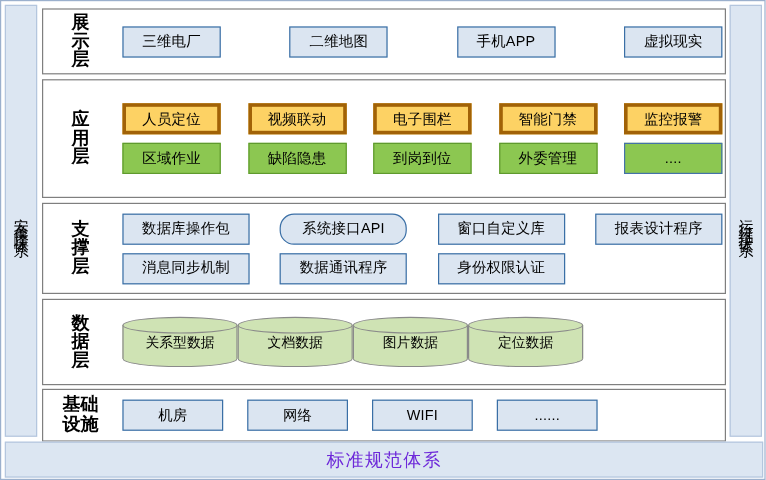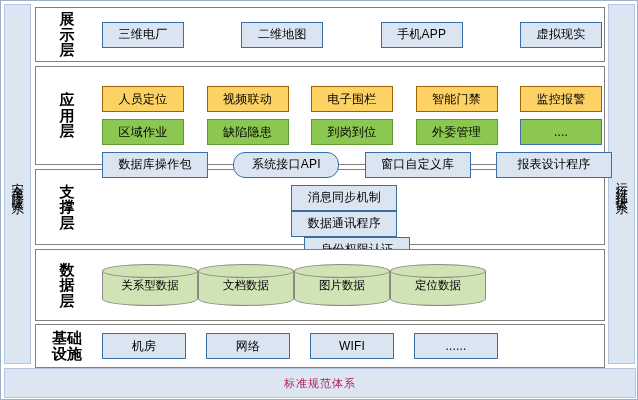--- a/index.html
+++ b/index.html
@@ -53,23 +53,23 @@
     width:632px;
     height:30px;
     box-sizing:border-box;
     background:#dce6f2;
     border:1px solid #b4c6de;
     display:flex;
     align-items:center;
     justify-content:center;
   }
   .bottom-band-text{
-    font-size:11px;
+    font-size:15px;
     letter-spacing:1px;
-    color:#be185d;
+    color:#6d28d9;
   }
 
   
   .layers{
     position:absolute;
     left:34px;
     top:3px;
     width:570px;
     height:360px;
   }
@@ -123,21 +123,21 @@
     height:26px;
     white-space:nowrap;
     letter-spacing:0.2px;
   }
   .node.blue{
     background:#dbe5f1;
     border:1px solid #3a6fa6;
   }
   .node.amber{
     background:#fdd264;
-    border:1px solid #a16207;
+    border:3px solid #a16207;
   }
   .node.green{
     background:#8cc751;
     border:1px solid #5f9a2e;
   }
   .node.green-blueborder{
     background:#8cc751;
     border:1px solid #4472a8;
   }
 
@@ -278,25 +278,25 @@
           <div class="row" style="margin: 0px 0px 7px;">
             <div class="node blue" style="width: 106px; margin-right: 25.3333px; align-items: center;">
               <span>数据库操作包</span>
             </div>
             <div class="node blue" style="width: 106px; margin-right: 25.3333px; border-radius: 12px;">
               <span>系统接口API</span>
             </div>
             <div class="node blue" style="width: 106px; margin-right: 25.3333px; justify-content: center;">
               <span>窗口自定义库</span>
             </div>
-            <div class="node blue" style="width: 116px;">
+            <div class="node blue" style="width: 106px;">
               <span>报表设计程序</span>
             </div>
           </div>
-          <div class="row" style="margin: 0px; flex-direction: column;">
+          <div class="row" style="margin: 0px;">
             <div class="node blue" style="width: 106px; margin-right: 25.3333px;">
               <span>消息同步机制</span>
             </div>
             <div class="node blue" style="width: 106px; margin-right: 25.3333px;">
               <span>数据通讯程序</span>
             </div>
             <div class="node blue" style="width: 106px;">
               <span>身份权限认证</span>
             </div>
           </div>

